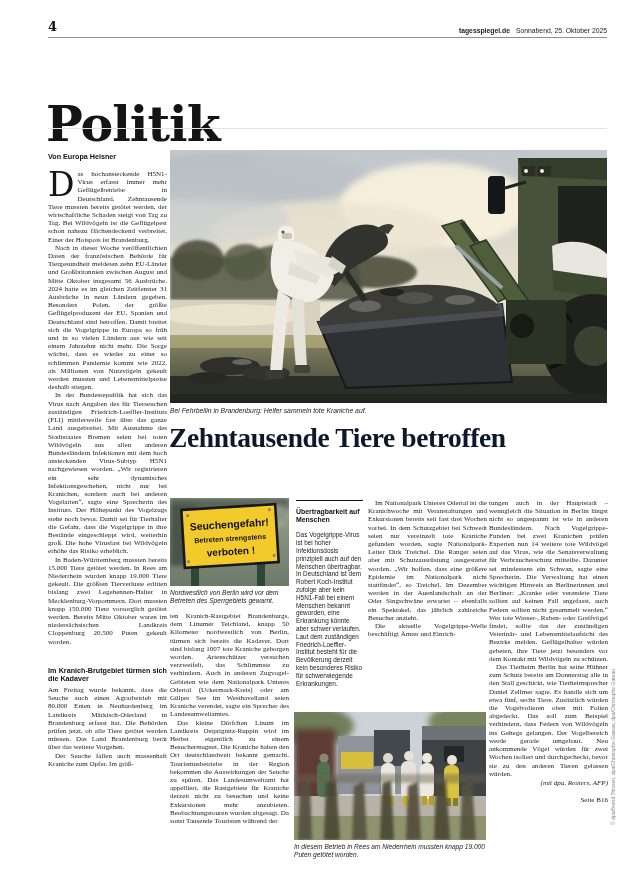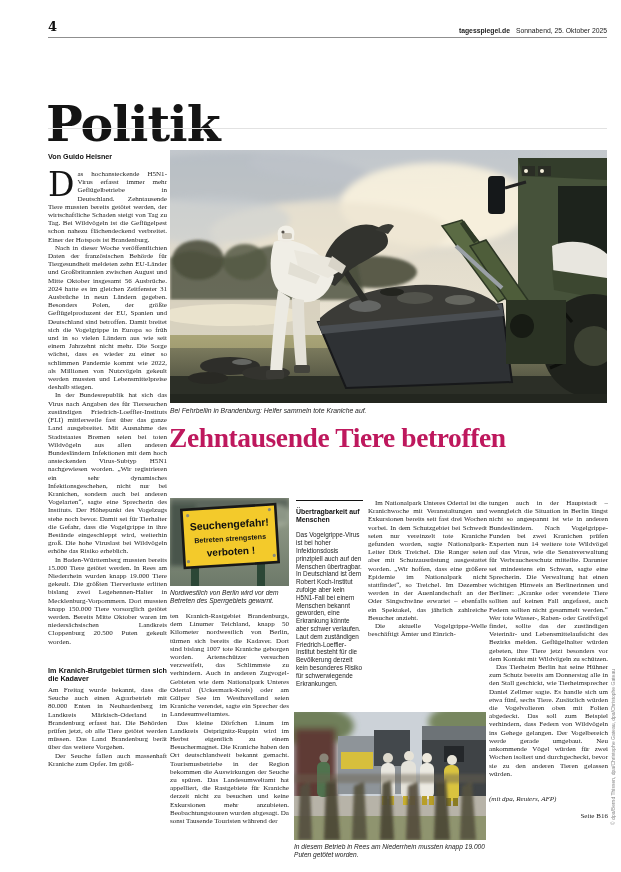--- a/index.html
+++ b/index.html
@@ -18,28 +18,28 @@
   .bodycol{position:absolute;width:119px;font-size:7.05px;line-height:8.2px;text-align:justify;
            color:#1d1d1d;overflow-wrap:break-word;}
   .bodycol p{margin:0;text-indent:7px;}
   .bodycol p.noindent{text-indent:0;}
   .dropcap{float:left;font:400 33px/26px "DejaVu Serif",serif;padding:2px 3px 0 0;color:#141414;}
   .subhead{font:700 7.2px/8.6px "Liberation Sans",sans-serif;margin:21px 0 2px;color:#111;}
   #col-left{left:48px;top:170px;}
   #col-a-text{left:170px;top:612px;}
   #col-c{left:368px;top:499px;}
   #col-d{left:489px;top:499px;}
-  .agency-line{display:block;text-align:left;font-style:italic;margin-top:17px;}
+  .agency-line{display:block;text-align:right;font-style:italic;margin-top:1px;}
   .page-ref{display:block;text-align:right;margin-top:9px;}
   
   figure{margin:0;padding:0;}
   #main-photo{position:absolute;left:170px;top:150px;width:437px;height:253px;}
   #main-caption{position:absolute;left:170px;top:407px;width:437px;
                 font:italic 6.8px/8px "Liberation Sans",sans-serif;color:#222;}
-  #headline-block{position:absolute;left:169px;top:422px;width:440px;color:#be185d;}
+  #headline-block{position:absolute;left:169px;top:422px;width:440px;color:#0f172a;}
   #headline-kicker{font:700 27.5px/31px "Liberation Serif",serif;letter-spacing:-0.4px;margin:0;}
   #headline-main{font:400 27.5px/31px "Liberation Serif",serif;letter-spacing:-0.3px;margin:0;}
   #sign-photo{position:absolute;left:170px;top:498px;width:119px;height:88px;}
   #sign-caption{position:absolute;left:170px;top:589px;width:119px;
                 font:italic 6.6px/8px "Liberation Sans",sans-serif;color:#222;}
   .infobox{position:absolute;left:296px;top:500px;width:67px;font-family:"Liberation Sans",sans-serif;}
   .infobox .rule{border-top:1.6px solid #111;margin-bottom:7px;}
   .infobox h3{font-size:6.9px;line-height:8.2px;margin:0 0 7px;color:#111;}
   .infobox p{font-size:6.4px;line-height:7.8px;margin:0;color:#222;}
   #farm-photo{position:absolute;left:294px;top:712px;width:192px;height:128px;}
@@ -56,21 +56,21 @@
 <div class="page">
 
   <div class="pageno">4</div>
   <div class="header-meta">
     <span class="site">tagesspiegel.de</span><span>Sonnabend, 25. Oktober 2025</span>
   </div>
   <div class="header-rule"></div>
   <div class="masthead">Politik</div>
   <div class="masthead-rule"></div>
 
-  <div class="byline">Von Guido Heisner</div>
+  <div class="byline">Von Europa Heisner</div>
   <div class="bodycol" id="col-left">
     <p class="noindent"><span class="dropcap">D</span><span>as hochansteckende H5N1-Virus erfasst immer mehr Geflügelbetriebe in Deutschland. Zehntausende Tiere mussten bereits getötet werden, der wirtschaftliche Schaden steigt von Tag zu Tag. Bei Wildvögeln ist die Geflügelpest schon nahezu flächendeckend verbreitet. Einer der Hotspots ist Brandenburg.</span></p>
     <p>Nach in dieser Woche veröffentlichten Daten der französischen Behörde für Tiergesundheit meldeten zehn EU-Länder und Großbritannien zwischen August und Mitte Oktober insgesamt 56 Ausbrüche. 2024 hatte es im gleichen Zeitfenster 31 Ausbrüche in neun Ländern gegeben. Besonders Polen, der größte Geflügelproduzent der EU, Spanien und Deutschland sind betroffen. Damit breitet sich die Vogelgrippe in Europa so früh und in so vielen Ländern aus wie seit einem Jahrzehnt nicht mehr. Die Sorge wächst, dass es wieder zu einer so schlimmen Pandemie kommt wie 2022, als Millionen von Nutzvögeln gekeult werden mussten und Lebensmittelpreise deshalb stiegen.</p>
     <p>In der Bundesrepublik hat sich das Virus nach Angaben des für Tierseuchen zuständigen Friedrich-Loeffler-Instituts (FLI) mittlerweile fast über das ganze Land ausgebreitet. Mit Ausnahme des Stadtstaates Bremen seien bei toten Wildvögeln aus allen anderen Bundesländern Infektionen mit dem hoch ansteckenden Virus-Subtyp H5N1 nachgewiesen worden. „Wir registrieren ein sehr dynamisches Infektionsgeschehen, nicht nur bei Kranichen, sondern auch bei anderen Vogelarten“, sagte eine Sprecherin des Instituts. Der Höhepunkt des Vogelzugs stehe noch bevor. Damit sei für Tierhalter die Gefahr, dass die Vogelgrippe in ihre Bestände eingeschleppt wird, weiterhin groß. Die hohe Viruslast bei Wildvögeln erhöhe das Risiko erheblich.</p>
     <p>In Baden-Württemberg mussten bereits 15.000 Tiere getötet werden. In Rees am Niederrhein wurden knapp 19.000 Tiere gekeult. Die größten Tierverluste erlitten bislang zwei Legehennen-Halter in Mecklenburg-Vorpommern. Dort mussten knapp 150.000 Tiere vorsorglich getötet werden. Bereits Mitte Oktober waren im niedersächsischen Landkreis Cloppenburg 20.500 Puten gekeult worden.</p>
     <div class="subhead">Im Kranich-Brutgebiet türmen sich die Kadaver</div>
     <p class="noindent">Am Freitag wurde bekannt, dass die Seuche auch einen Agrarbetrieb mit 80.000 Enten in Neuhardenberg im Landkreis Märkisch-Oderland in Brandenburg erfasst hat. Die Behörden prüfen jetzt, ob alle Tiere getötet werden müssen. Das Land Brandenburg berät über das weitere Vorgehen.</p>
     <p>Der Seuche fallen auch massenhaft Kraniche zum Opfer. Im größ-</p>
   </div>
 

